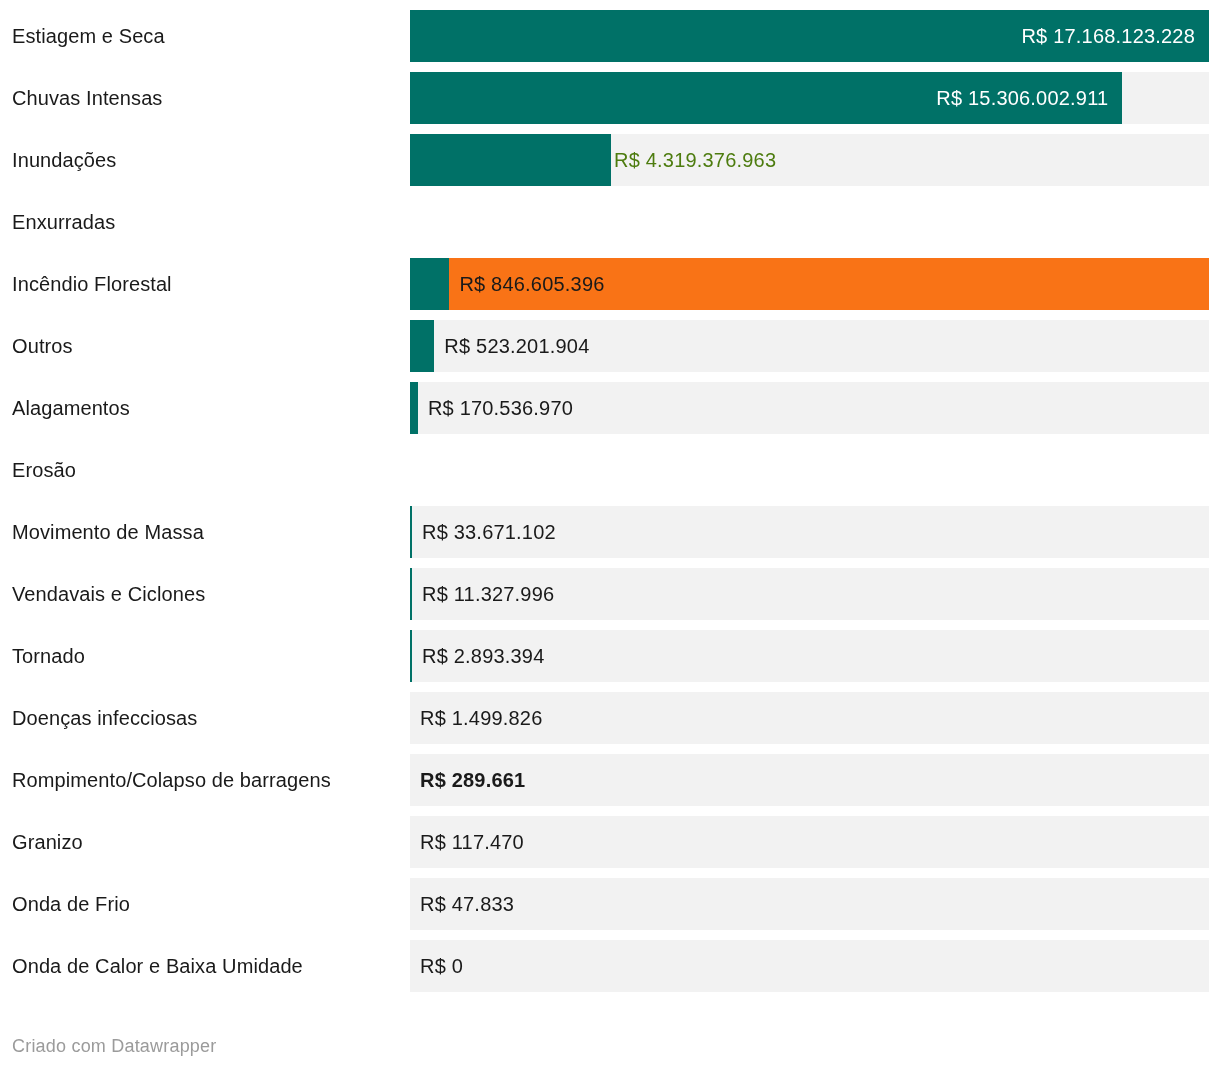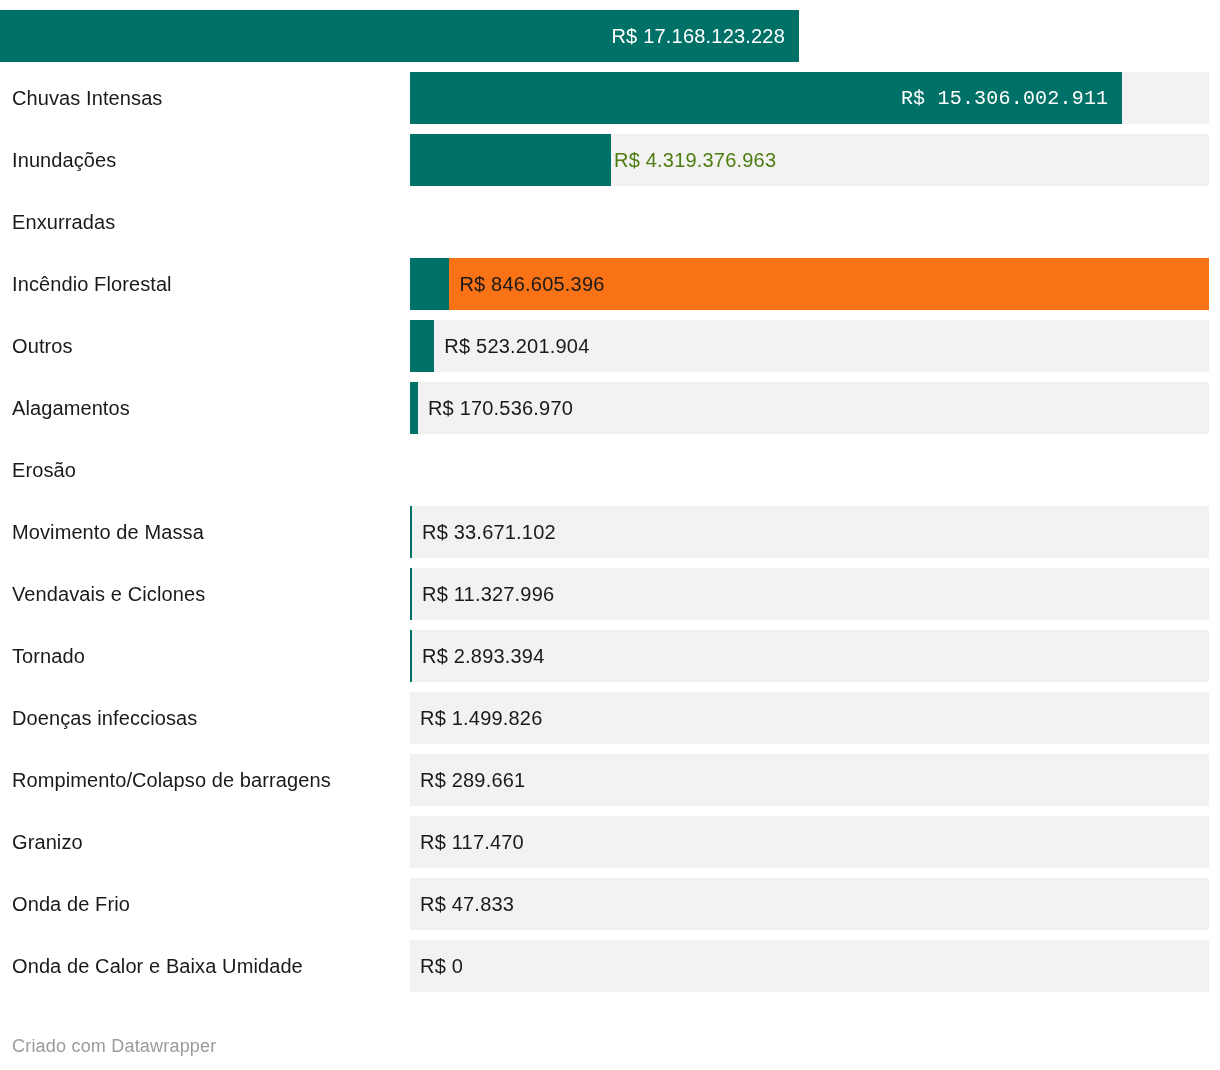--- a/index.html
+++ b/index.html
@@ -27,28 +27,29 @@
   .footer{
     margin:44px 0 0 12px;
     font-size:18px;color:#9b9b9b;letter-spacing:0.2px;
   }
 </style>
 </head>
 <body>
 
 <div class="chart">
     <div class="row">
+      <div class="cat-label">Estiagem e Seca</div>
       <div class="track" style="background: rgb(242, 242, 242);">
         <div class="bar" style="width: 799px; background: rgb(0, 113, 103);"></div>
         <span class="val inside" style="left: 0px; width: 785px; color: rgb(255, 255, 255);">R$ 17.168.123.228</span>
       </div>
     </div>
     <div class="row">
       <div class="cat-label">Chuvas Intensas</div>
-      <div class="track" style="background: rgb(242, 242, 242); font-family: Liberation Mono, monospace;">
+      <div class="track" style="background: rgb(242, 242, 242);">
         <div class="bar" style="width: 712.337px; background: rgb(0, 113, 103);"></div>
         <span class="val inside" style="left: 0px; width: 698.337px; color: rgb(255, 255, 255);">R$ 15.306.002.911</span>
       </div>
     </div>
     <div class="row">
       <div class="cat-label">Inundações</div>
       <div class="track" style="background: rgb(242, 242, 242);">
         <div class="bar" style="width: 201.023px; background: rgb(0, 113, 103);"></div>
         <span class="val outside" style="left: 204px; color: #4d7c0f;">R$ 4.319.376.963</span>
       </div>
@@ -102,21 +103,21 @@
       </div>
     </div>
     <div class="row">
       <div class="cat-label">Doenças infecciosas</div>
       <div class="track" style="background: rgb(242, 242, 242);">
         <span class="val outside" style="left: 10px; color: rgb(26, 26, 26);">R$ 1.499.826</span>
       </div>
     </div>
     <div class="row">
       <div class="cat-label">Rompimento/Colapso de barragens</div>
-      <div class="track" style="background: rgb(242, 242, 242);">
+      <div class="track" style="background: rgb(242, 242, 242); font-weight: bold;">
         <span class="val outside" style="left: 10px; color: rgb(26, 26, 26);">R$ 289.661</span>
       </div>
     </div>
     <div class="row">
       <div class="cat-label">Granizo</div>
       <div class="track" style="background: rgb(242, 242, 242);">
         <span class="val outside" style="left: 10px; color: rgb(26, 26, 26);">R$ 117.470</span>
       </div>
     </div>
     <div class="row">

